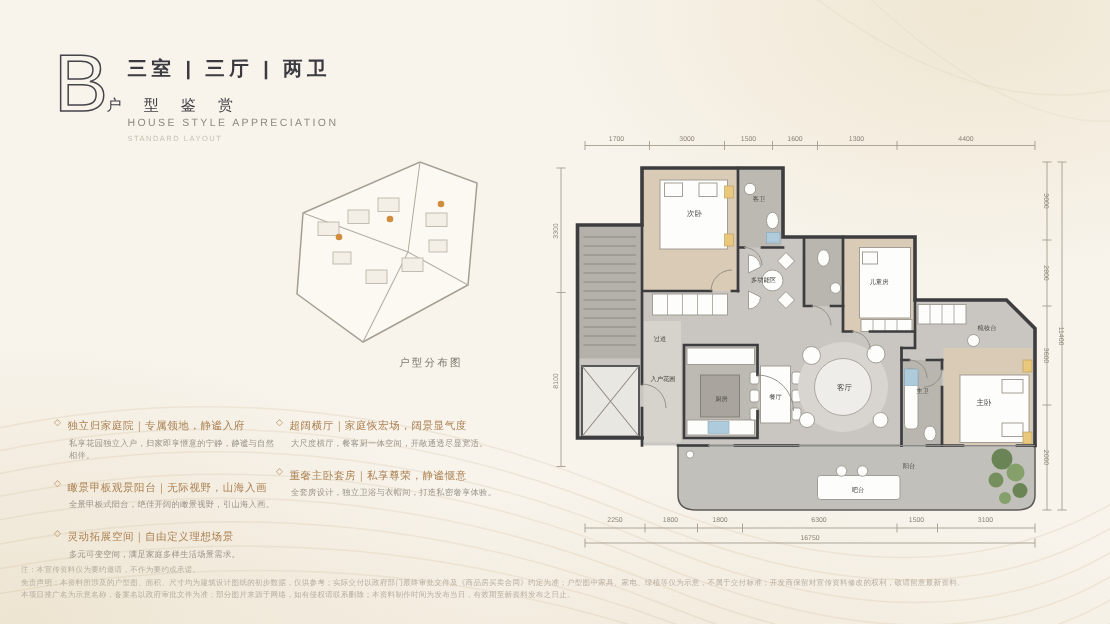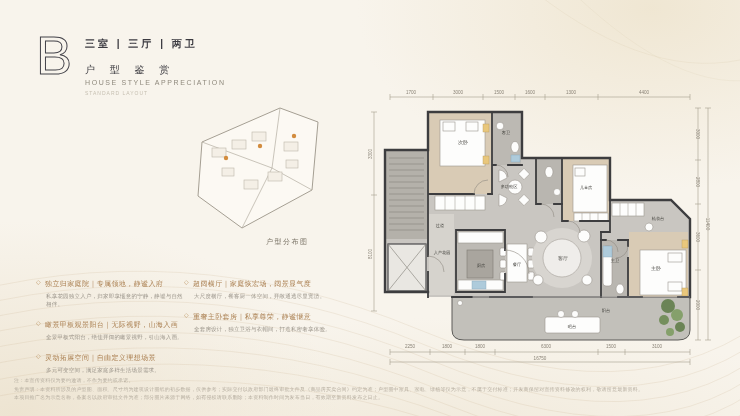--- a/index.html
+++ b/index.html
@@ -8,23 +8,23 @@
     background:#f8f4ec;
     background-image:
       radial-gradient(ellipse 420px 260px at 88% 2%, rgba(238,228,206,0.85), rgba(238,228,206,0) 70%),
       radial-gradient(ellipse 500px 300px at 2% 100%, rgba(236,226,206,0.9), rgba(236,226,206,0) 65%),
       radial-gradient(ellipse 600px 200px at 60% 110%, rgba(233,222,199,0.55), rgba(233,222,199,0) 70%);
   }
   .deco{position:absolute;left:0;top:0;pointer-events:none;}
 
   
   .b-letter{position:absolute;left:33px;top:24px;}
-  .rooms-line{position:absolute;left:85px;top:37px;font-size:10px;letter-spacing:3px;
+  .rooms-line{position:absolute;left:85px;top:37px;font-size:13px;letter-spacing:3px;
     color:#3b3a40;font-weight:700;}
-  .sub-cn{position:absolute;left:85px;top:63px;font-size:10px;letter-spacing:6px;color:#3c3b40;}
+  .sub-cn{position:absolute;left:71px;top:63px;font-size:10px;letter-spacing:6px;color:#3c3b40;}
   .sub-en{position:absolute;left:85px;top:79px;font-size:7px;letter-spacing:1.6px;color:#8f897d;}
   .sub-tag{position:absolute;left:85px;top:90px;font-size:5px;letter-spacing:1px;color:#c6bfb1;}
 
   
   .inset{position:absolute;left:188px;top:102px;}
   .inset-caption{position:absolute;left:266px;top:237px;font-size:7px;letter-spacing:1.5px;color:#7c7568;}
 
   
   .features{position:absolute;top:279px;display:flex;flex-direction:column;gap:11px;width:150px;}
   .features.col-left{left:36px;}

